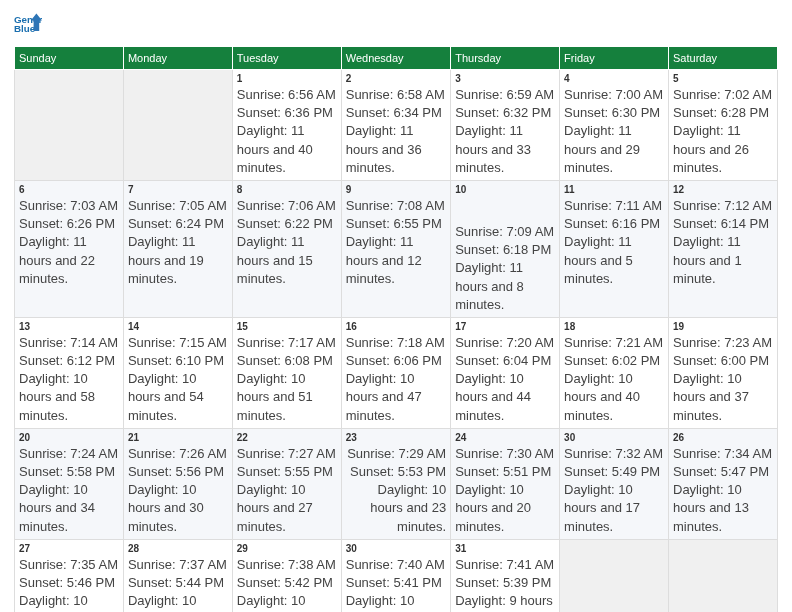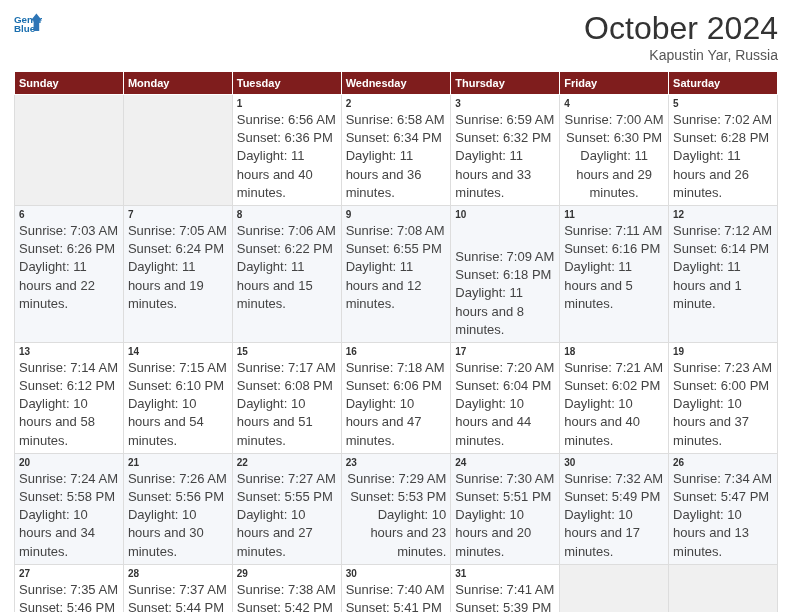--- a/index.html
+++ b/index.html
@@ -41,26 +41,26 @@
     .subtitle {
       font-size: 14px;
       color: #555;
     }
     .calendar {
       width: 100%;
       border-collapse: collapse;
       font-size: 9px;
     }
     .calendar thead th {
-      background-color: #7f1d1d;
+      background-color: #15803d;
       color: #fff;
       padding: 5px 4px;
       text-align: left;
       font-size: 11px;
-      font-weight: 700;
+      font-weight: 400;
       border: 1px solid #fff;
     }
     .calendar tbody td {
       border: 1px solid #ddd;
       vertical-align: top;
       padding: 3px 4px;
       width: 113px;
       min-height: 70px;
       height: 70px;
     }
@@ -90,24 +90,20 @@
 <body>
 <div class="page">
 
   <div class="header">
     <div class="logo">
       <svg class="logo-icon" viewBox="0 0 40 40">
         <text x="0" y="18" font-size="14" font-weight="bold" fill="#1a6faf">General</text>
         <text x="0" y="32" font-size="14" font-weight="bold" fill="#1a6faf">Blue</text>
         <polygon points="32,5 40,15 36,15 36,30 28,30 28,15 24,15" fill="#2e75b6"></polygon>
       </svg>
-    </div>
-    <div class="title-block">
-      <div class="main-title">October 2024</div>
-      <div class="subtitle">Kapustin Yar, Russia</div>
     </div>
   </div>
 
   <table class="calendar">
     <thead>
       <tr>
         <th>Sunday</th>
         <th>Monday</th>
         <th>Tuesday</th>
         <th>Wednesday</th>
@@ -133,21 +129,21 @@
 Daylight: 11 hours and 36 minutes.</div>
           </td>
           <td>
             <span class="day-num">3</span>
             <div class="day-info" style="white-space: pre-line;">Sunrise: 6:59 AM
 Sunset: 6:32 PM
 Daylight: 11 hours and 33 minutes.</div>
           </td>
           <td>
             <span class="day-num">4</span>
-            <div class="day-info" style="white-space: pre-line; text-align: center;">Sunrise: 7:00 AM
+            <div class="day-info" style="white-space: pre-line;">Sunrise: 7:00 AM
 Sunset: 6:30 PM
 Daylight: 11 hours and 29 minutes.</div>
           </td>
           <td>
             <span class="day-num">5</span>
             <div class="day-info" style="white-space: pre-line;">Sunrise: 7:02 AM
 Sunset: 6:28 PM
 Daylight: 11 hours and 26 minutes.</div>
           </td>
         </tr>

